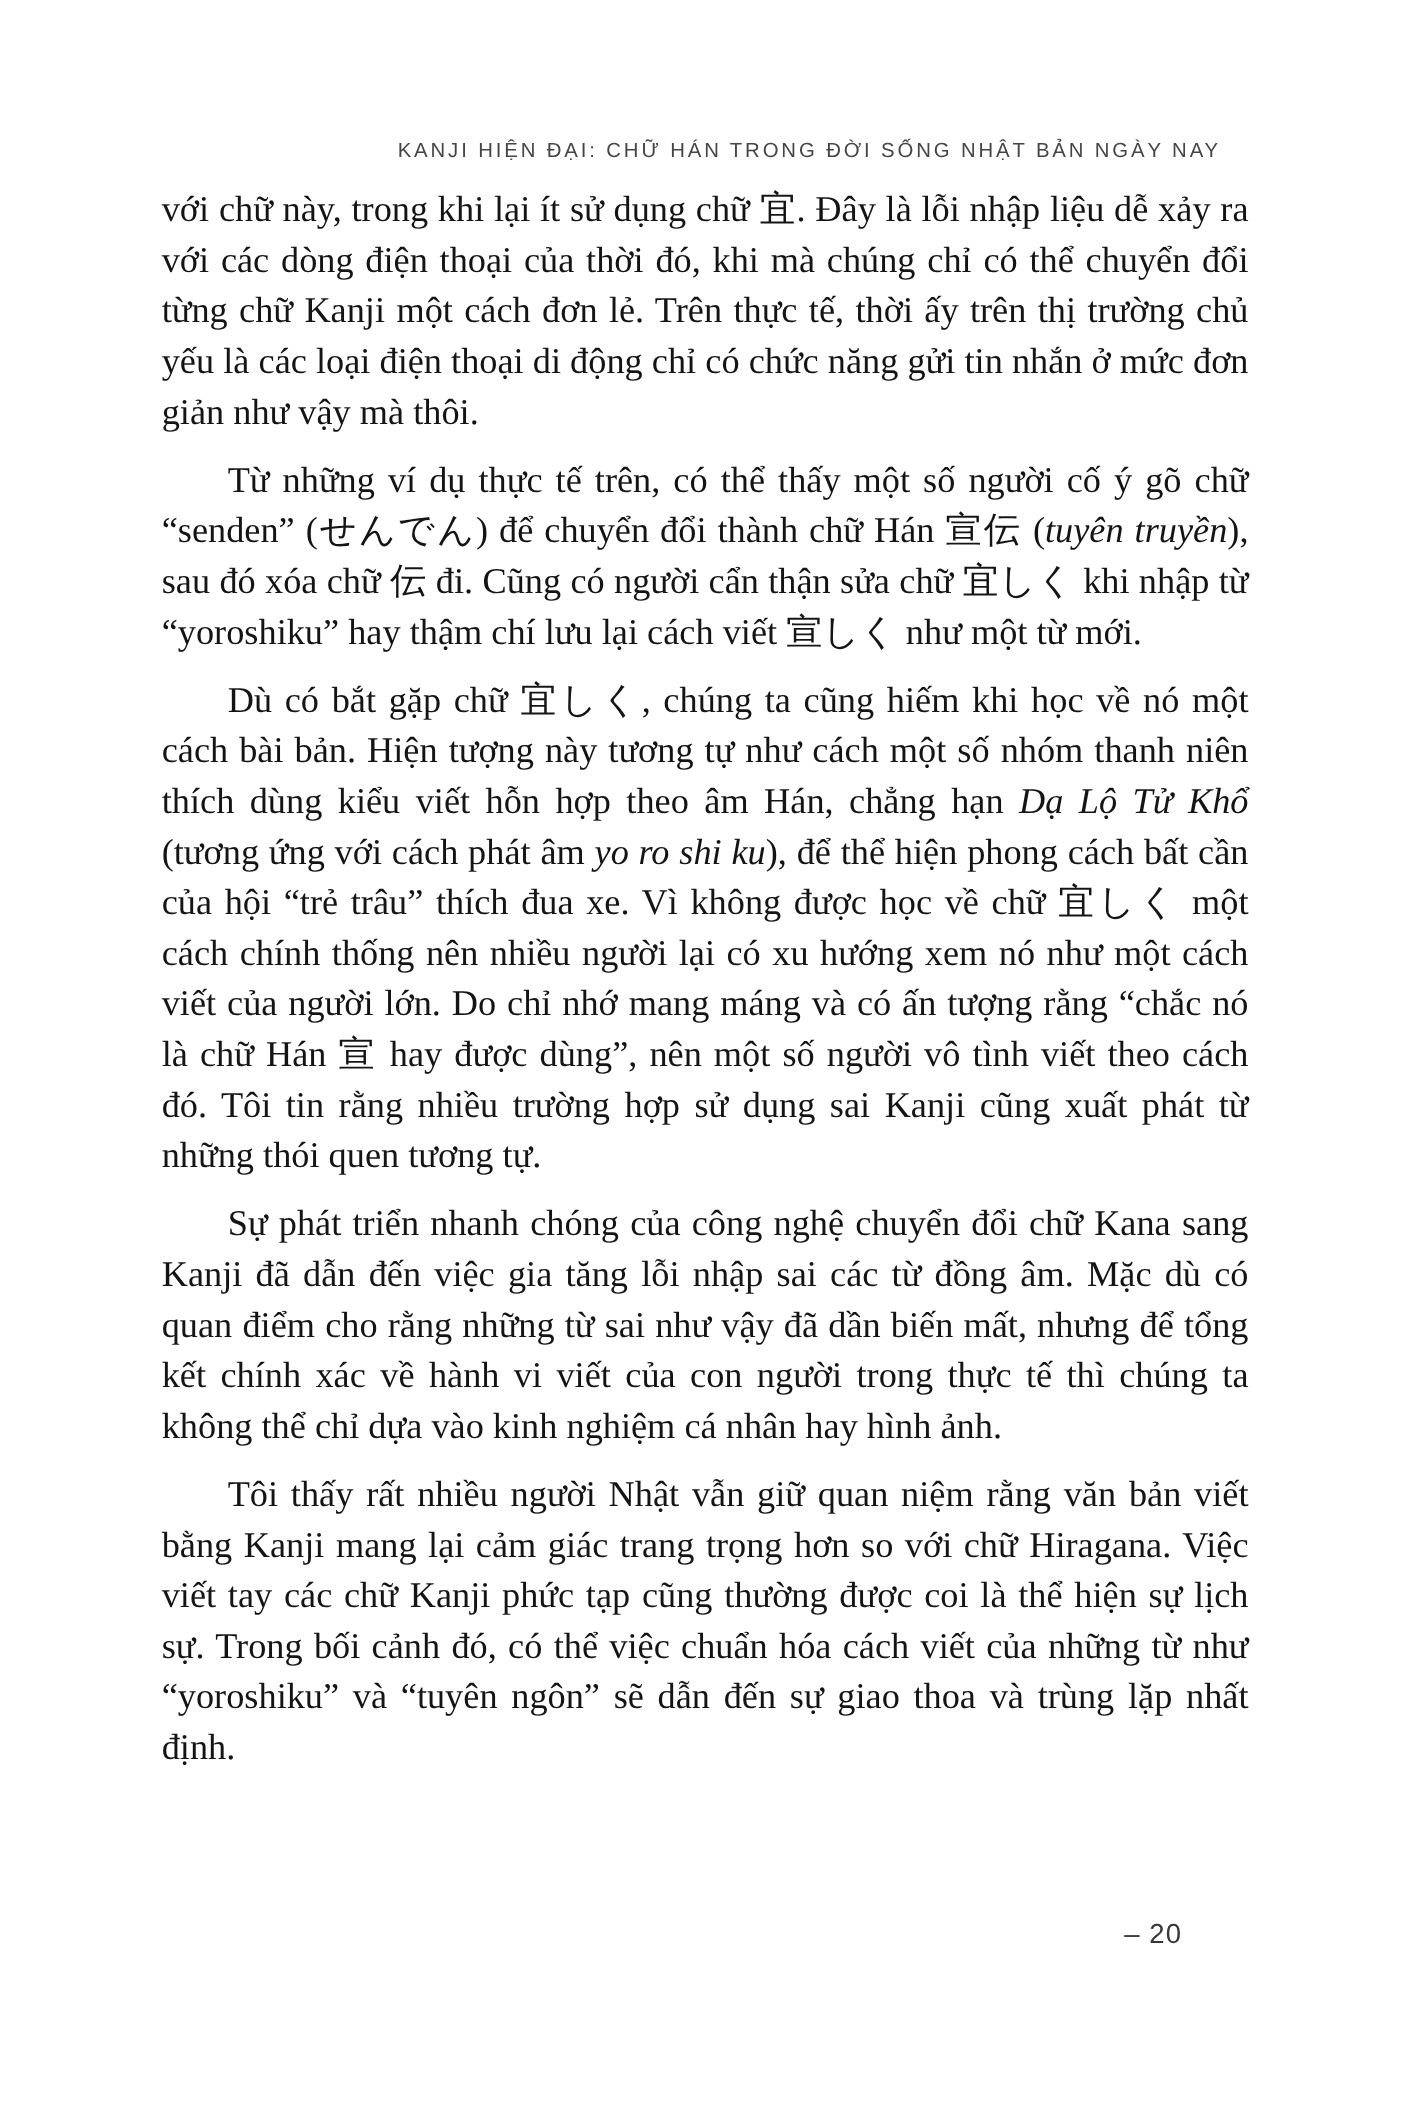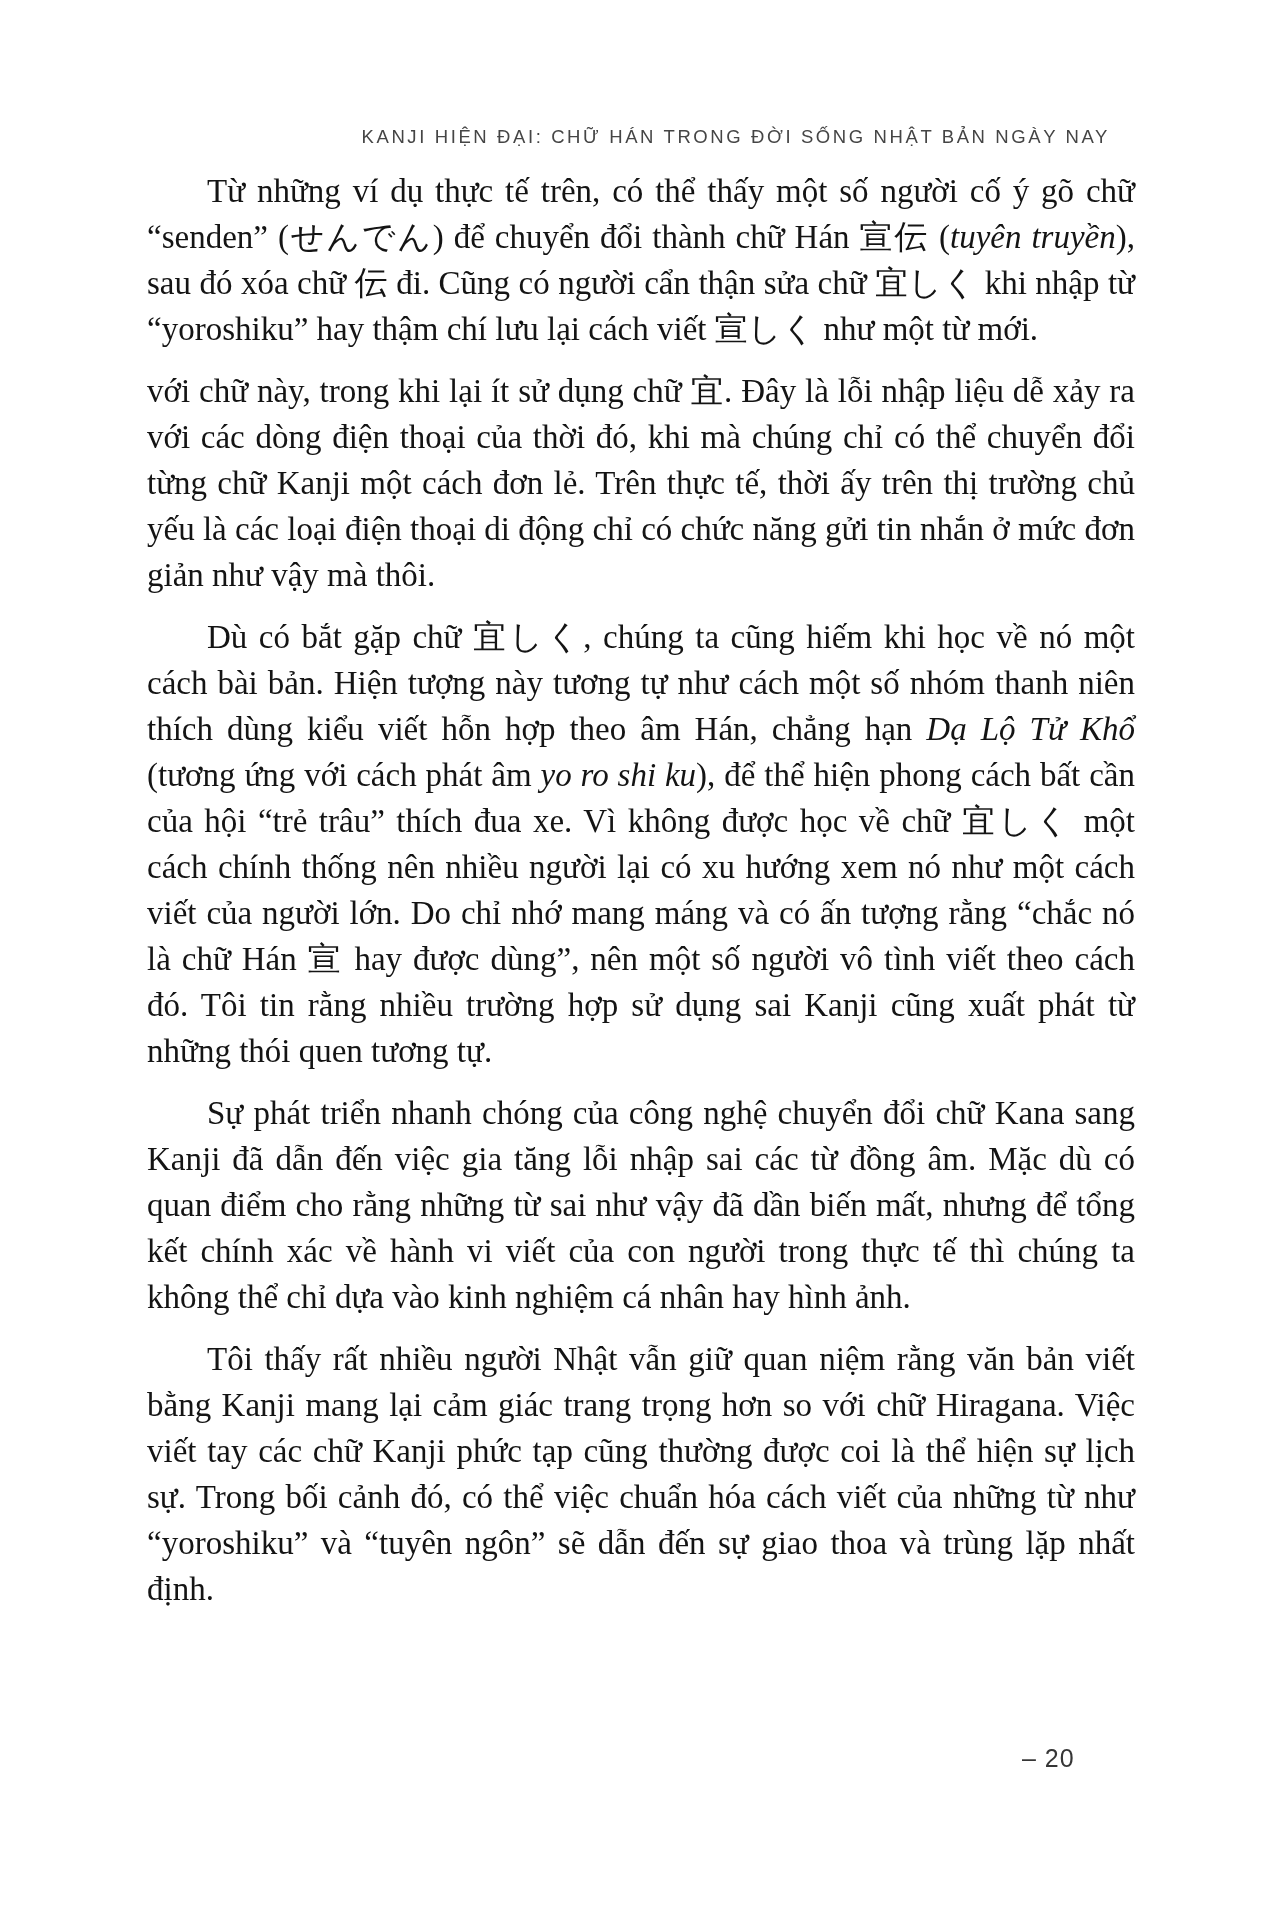--- a/index.html
+++ b/index.html
@@ -58,21 +58,21 @@
     letter-spacing: 1px;
   }
 </style>
 </head>
 <body>
 
 <div class="page">
   <div class="running-header">KANJI HIỆN ĐẠI: CHỮ HÁN TRONG ĐỜI SỐNG NHẬT BẢN NGÀY NAY</div>
 
   <div class="body-text">
+      <p class="para"><span>với chữ này, trong khi lại ít sử dụng chữ 宜. Đây là lỗi nhập liệu dễ xảy ra với các dòng điện thoại của thời đó, khi mà chúng chỉ có thể chuyển đổi từng chữ Kanji một cách đơn lẻ. Trên thực tế, thời ấy trên thị trường chủ yếu là các loại điện thoại di động chỉ có chức năng gửi tin nhắn ở mức đơn giản như vậy mà thôi.</span></p>
       <p class="para indent"><span>Từ những ví dụ thực tế trên, có thể thấy một số người cố ý gõ chữ “senden” (せんでん) để chuyển đổi thành chữ Hán 宣伝 (</span><em>tuyên truyền</em><span>), sau đó xóa chữ 伝 đi. Cũng có người cẩn thận sửa chữ 宜しく khi nhập từ “yoroshiku” hay thậm chí lưu lại cách viết 宣しく như một từ mới.</span></p>
-      <p class="para"><span>với chữ này, trong khi lại ít sử dụng chữ 宜. Đây là lỗi nhập liệu dễ xảy ra với các dòng điện thoại của thời đó, khi mà chúng chỉ có thể chuyển đổi từng chữ Kanji một cách đơn lẻ. Trên thực tế, thời ấy trên thị trường chủ yếu là các loại điện thoại di động chỉ có chức năng gửi tin nhắn ở mức đơn giản như vậy mà thôi.</span></p>
       <p class="para indent"><span>Dù có bắt gặp chữ 宜しく, chúng ta cũng hiếm khi học về nó một cách bài bản. Hiện tượng này tương tự như cách một số nhóm thanh niên thích dùng kiểu viết hỗn hợp theo âm Hán, chẳng hạn </span><em>Dạ Lộ Tử Khổ</em><span> (tương ứng với cách phát âm </span><em>yo ro shi ku</em><span>), để thể hiện phong cách bất cần của hội “trẻ trâu” thích đua xe. Vì không được học về chữ 宜しく một cách chính thống nên nhiều người lại có xu hướng xem nó như một cách viết của người lớn. Do chỉ nhớ mang máng và có ấn tượng rằng “chắc nó là chữ Hán 宣 hay được dùng”, nên một số người vô tình viết theo cách đó. Tôi tin rằng nhiều trường hợp sử dụng sai Kanji cũng xuất phát từ những thói quen tương tự.</span></p>
       <p class="para indent"><span>Sự phát triển nhanh chóng của công nghệ chuyển đổi chữ Kana sang Kanji đã dẫn đến việc gia tăng lỗi nhập sai các từ đồng âm. Mặc dù có quan điểm cho rằng những từ sai như vậy đã dần biến mất, nhưng để tổng kết chính xác về hành vi viết của con người trong thực tế thì chúng ta không thể chỉ dựa vào kinh nghiệm cá nhân hay hình ảnh.</span></p>
       <p class="para indent"><span>Tôi thấy rất nhiều người Nhật vẫn giữ quan niệm rằng văn bản viết bằng Kanji mang lại cảm giác trang trọng hơn so với chữ Hiragana. Việc viết tay các chữ Kanji phức tạp cũng thường được coi là thể hiện sự lịch sự. Trong bối cảnh đó, có thể việc chuẩn hóa cách viết của những từ như “yoroshiku” và “tuyên ngôn” sẽ dẫn đến sự giao thoa và trùng lặp nhất định.</span></p>
     </div>
 
   <div class="page-number">– 20</div>
 </div>
 
 </body></html>

